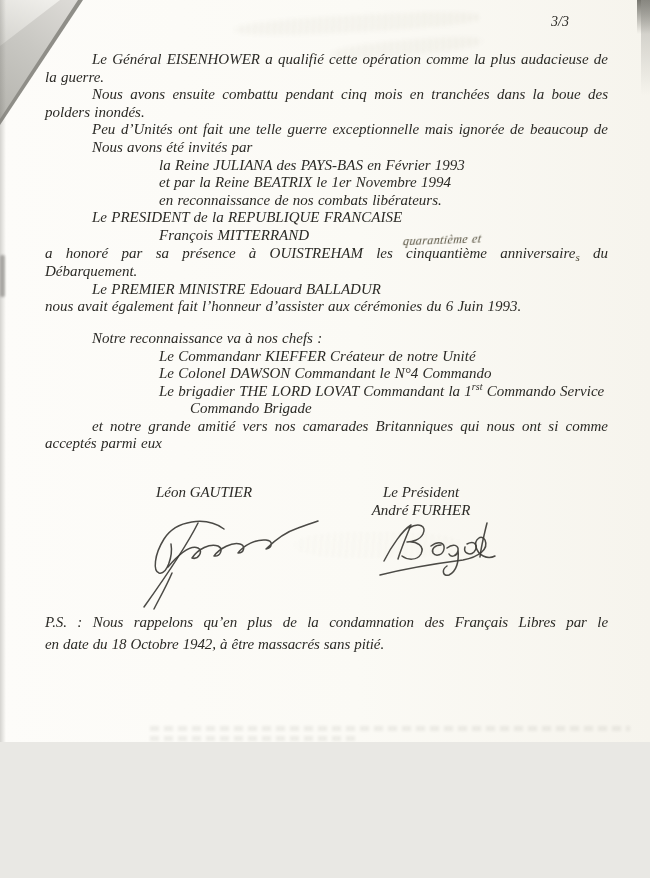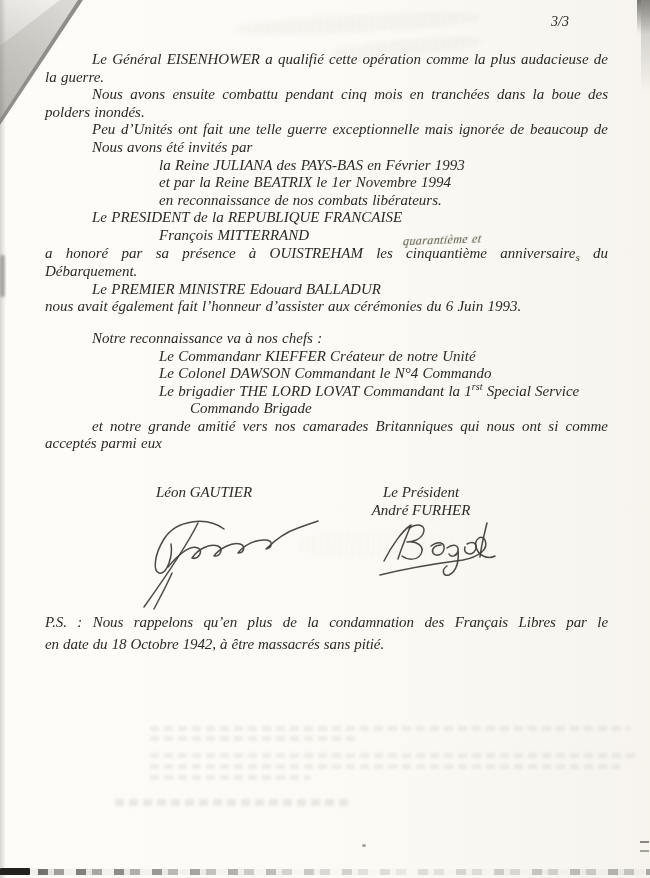--- a/index.html
+++ b/index.html
@@ -1,17 +1,17 @@
 <!DOCTYPE html>
 <html lang="fr"><head>
 <meta charset="utf-8">
 <style>
   html,body { margin:0; padding:0; background:#e9e8e4; }
   .page {
-    position:relative; width:650px; height:878px; overflow:hidden;
+    position:relative; width:650px; height:742px; overflow:hidden;
     background:linear-gradient(90deg,#fdfcf9 0%, #fbfaf5 55%, #f6f4ed 100%);
     font-family:"Liberation Serif", serif; font-style:italic; color:#2b2a26;
   }
   
   .fold-dark  { position:absolute; left:0; top:0; width:84px; height:126px;
                 clip-path:polygon(0 0, 83px 0, 0 125px); background:#8f8e88; }
   .fold-mid   { position:absolute; left:0; top:0; width:79px; height:120px;
                 clip-path:polygon(0 0, 78px 0, 0 119px);
                 background:linear-gradient(215deg,#dedcd8 0%, #c9c8c3 45%, #b5b4ae 100%); }
   .fold-light { position:absolute; left:0; top:0; width:62px; height:48px;
@@ -122,21 +122,21 @@
     </div>
     <div class="line">Débarquement.</div>
     <div class="line ind1">Le PREMIER MINISTRE Edouard BALLADUR</div>
     <div class="line">nous avait également fait l’honneur d’assister aux cérémonies du 6 Juin 1993.</div>
     <div class="gap"></div>
     <div class="line ind1">Notre reconnaissance va à nos chefs :</div>
     <div class="line ind2">Le Commandanr KIEFFER Créateur de notre Unité</div>
     <div class="line ind2">Le Colonel DAWSON Commandant le N°4 Commando</div>
     <div class="line ind2">
       <span>Le brigadier THE LORD LOVAT Commandant la 1</span><span class="sup">rst</span>
-      <span>Special Service</span>
+      <span>Commando Service</span>
     </div>
     <div class="line ind3">Commando Brigade</div>
     <div class="line ind1 stretch">et notre grande amitié vers nos camarades Britanniques qui nous ont si comme</div>
     <div class="line">acceptés parmi eux</div>
   </div>
 
   <div class="sig-block sig-left">
     <div class="sig-line">Léon GAUTIER</div>
   </div>
   <div class="sig-block sig-right">

